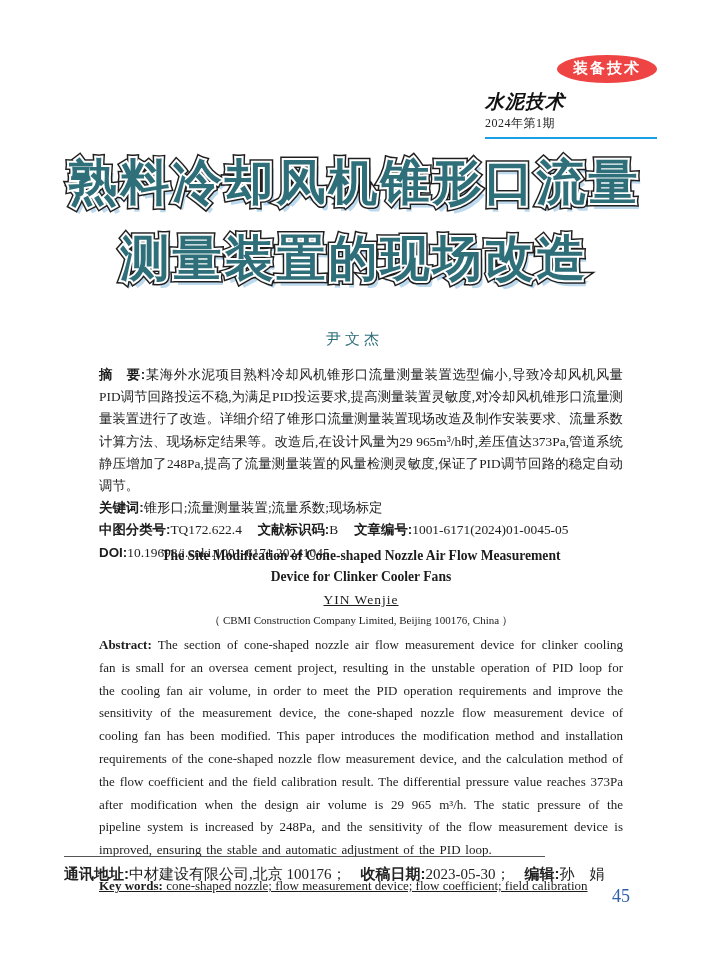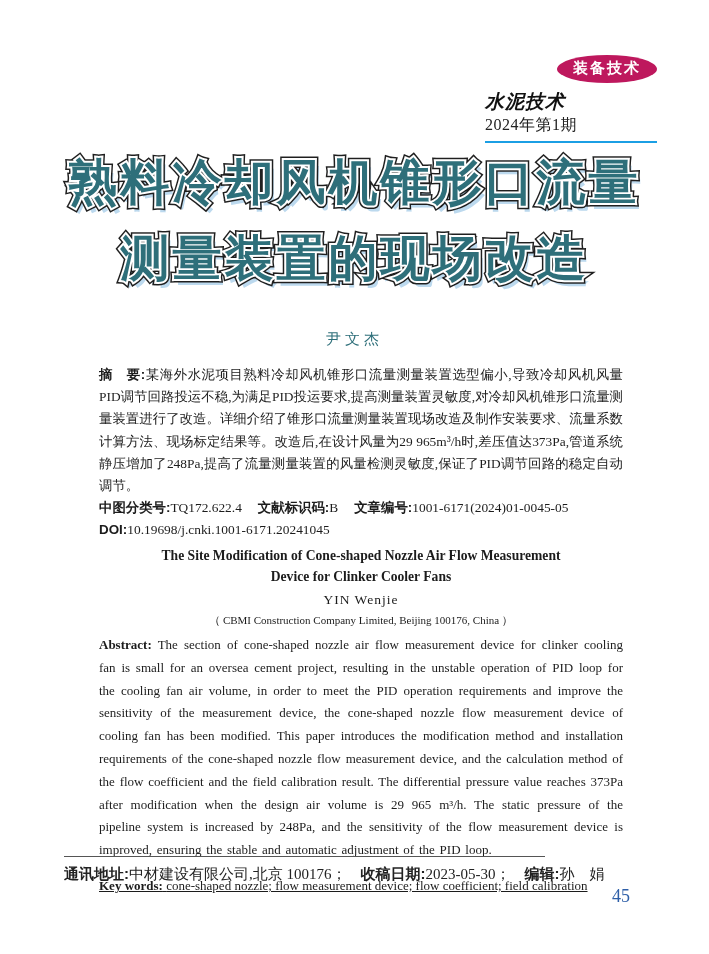--- a/index.html
+++ b/index.html
@@ -13,21 +13,21 @@
     -webkit-font-smoothing:antialiased;
   }
 
   
   .header-box{
     position:absolute; top:55px; right:52px; width:172px;
   }
   .badge-row{text-align:right; margin-bottom:6px;}
   .cat-badge{
     display:inline-block;
-    background:#be185d;
+    background:#ef4444;
     color:#ffffff;
     font-family:"Liberation Sans", sans-serif;
     font-weight:bold;
     font-size:15px;
     letter-spacing:2px;
     padding:4px 16px 5px 16px;
     border-radius:50%;
   }
   .journal-row{
     display:flex; align-items:baseline; justify-content:space-between;
@@ -37,21 +37,21 @@
   }
   .journal-name{
     font-family:"Liberation Serif", serif;
     font-style:italic;
     font-weight:bold;
     font-size:19px;
     letter-spacing:1px;
     color:#111;
   }
   .journal-issue{
-    font-size:16px;
+    font-size:12px;
     color:#222;
     letter-spacing:0.5px;
   }
 
   
   .title-block{position:absolute; top:150px; left:0; width:709px;}
   .title-line{
     position:relative; height:76px;
     font-family:"Liberation Sans", sans-serif;
     font-weight:900;
@@ -110,20 +110,21 @@
     font-weight:bold;
     font-size:13.6px;
     line-height:20.5px;
   }
   .en-author{
     text-align:center;
     font-size:13.5px;
     line-height:21px;
     letter-spacing:1px;
     margin-top:2px;
+    text-decoration:underline;
   }
   .en-affil{
     text-align:center;
     font-size:11px;
     line-height:20px;
   }
   .en-abstract{
     margin-top:4px;
     text-align:justify;
     font-size:13px;
@@ -186,20 +187,21 @@
     <span class="t-dark">测量装置的现场改造</span>
     <span class="t-white">测量装置的现场改造</span>
     <span class="t-fill">测量装置的现场改造</span>
   </div>
 </div>
 
 <div class="author-cn">尹文杰</div>
 
 <div class="cn-block">
   <p class="cn-abstract"><span class="b">摘　要:</span><span>某海外水泥项目熟料冷却风机锥形口流量测量装置选型偏小,导致冷却风机风量PID调节回路投运不稳,为满足PID投运要求,提高测量装置灵敏度,对冷却风机锥形口流量测量装置进行了改造。详细介绍了锥形口流量测量装置现场改造及制作安装要求、流量系数计算方法、现场标定结果等。改造后,在设计风量为29 965m³/h时,差压值达373Pa,管道系统静压增加了248Pa,提高了流量测量装置的风量检测灵敏度,保证了PID调节回路的稳定自动调节。</span></p>
+  <p class="cn-line"><span class="b">关键词:</span><span>锥形口;流量测量装置;流量系数;现场标定</span></p>
   <p class="cn-line"><span class="b">中图分类号:</span><span>TQ172.622.4</span><span class="gap"></span><span class="b">文献标识码:</span><span>B</span><span class="gap"></span><span class="b">文章编号:</span><span>1001-6171(2024)01-0045-05</span></p>
   <p class="cn-line"><span class="b">DOI:</span><span>10.19698/j.cnki.1001-6171.20241045</span></p>
 </div>
 
 <div class="en-block">
   <div class="en-title">The Site Modification of Cone-shaped Nozzle Air Flow Measurement</div>
   <div class="en-title">Device for Clinker Cooler Fans</div>
   <div class="en-author">YIN  Wenjie</div>
   <div class="en-affil">（ CBMI Construction Company Limited, Beijing 100176, China ）</div>
   <p class="en-abstract"><span class="b">Abstract:</span> <span>The section of cone-shaped nozzle air flow measurement device for clinker cooling fan is small for an oversea cement project, resulting in the unstable operation of PID loop for the cooling fan air volume, in order to meet the PID operation requirements and improve the sensitivity of the measurement device, the cone-shaped nozzle flow measurement device of cooling fan has been modified. This paper introduces the modification method and installation requirements of the cone-shaped nozzle flow measurement device, and the calculation method of the flow coefficient and the field calibration result. The differential pressure value reaches 373Pa after modification when the design air volume is 29 965 m³/h. The static pressure of the pipeline system is increased by 248Pa, and the sensitivity of the flow measurement device is improved, ensuring the stable and automatic adjustment of the PID loop.</span></p>

